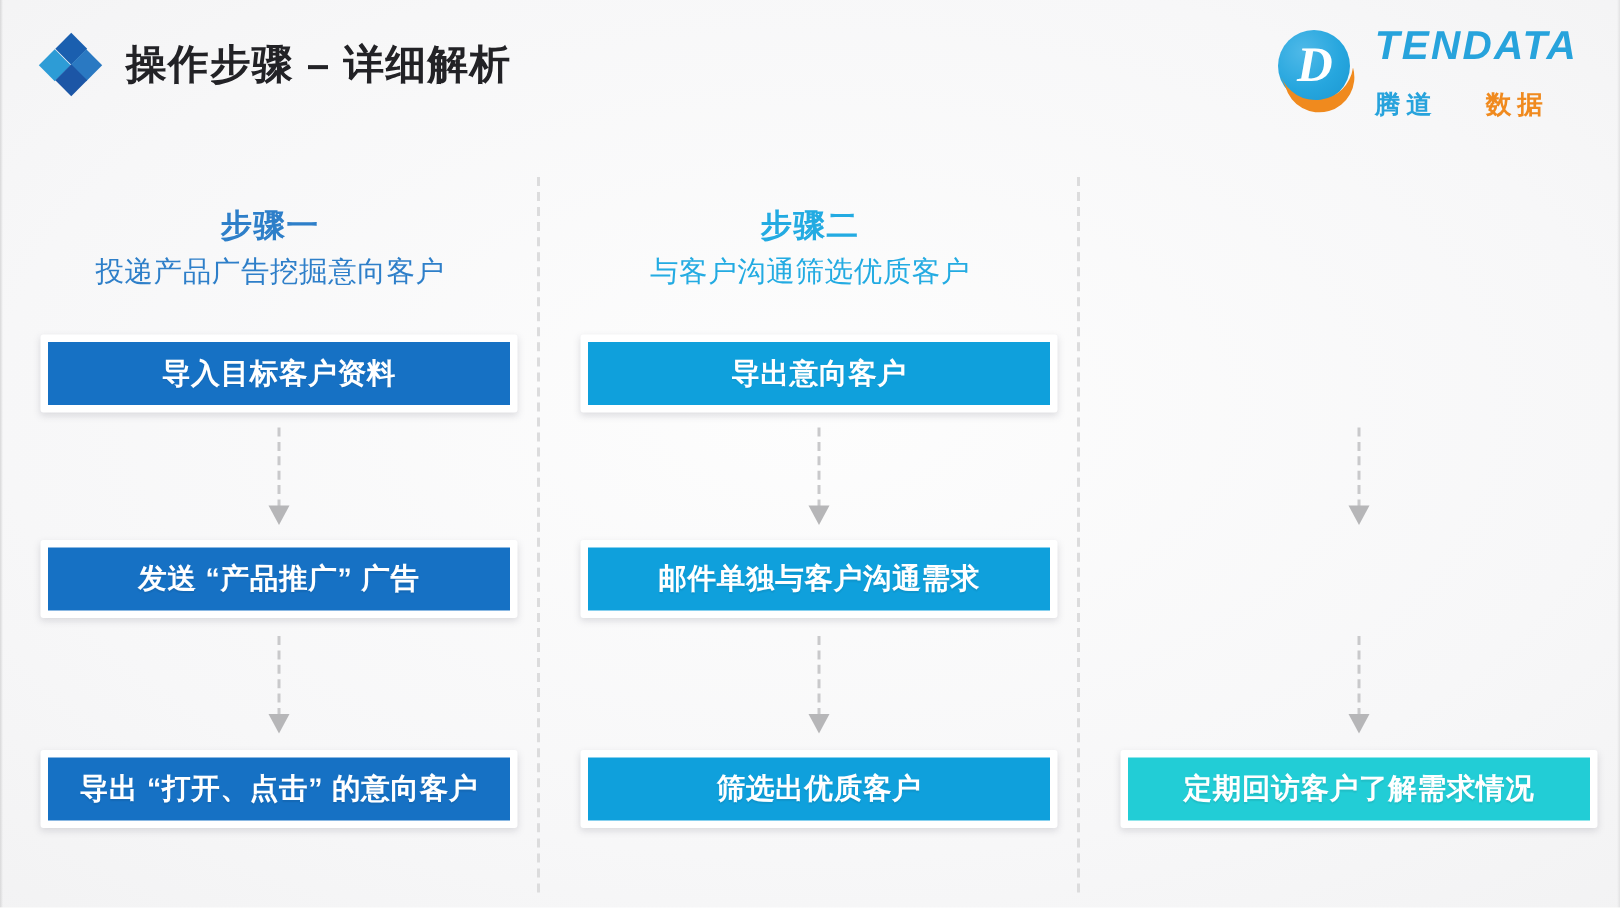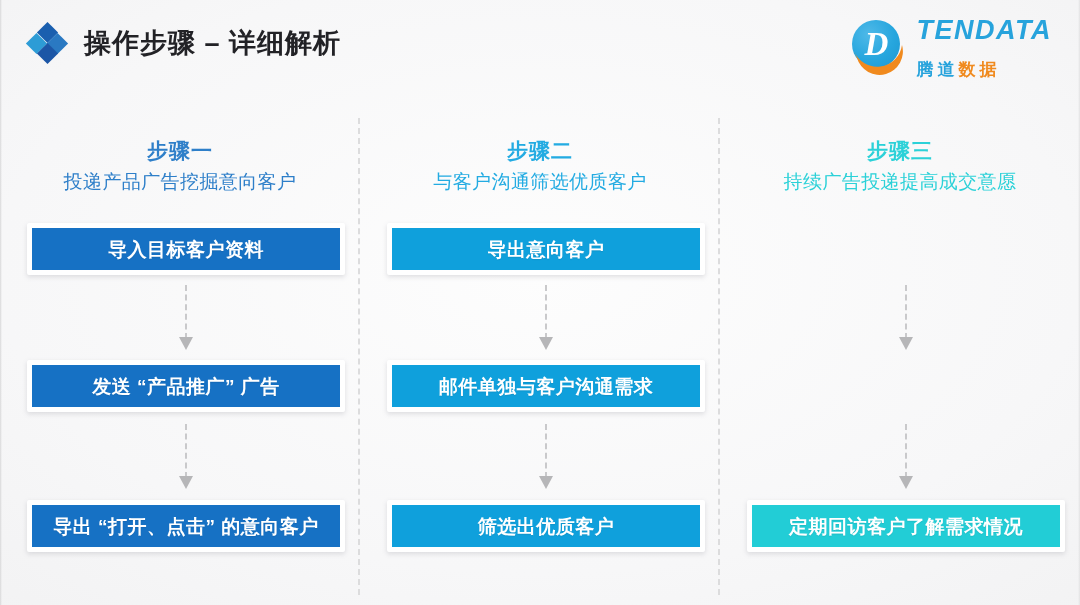--- a/index.html
+++ b/index.html
@@ -143,21 +143,21 @@
     color: #27A3DC;
     line-height: 1.05;
   }
   .logo-cn {
     font-size: 17px;
     font-weight: bold;
     letter-spacing: 4px;
     color: #27A3DC;
     line-height: 1.1;
   }
-  .logo-cn .cn-orange { color: #F08A1E; }
+  .logo-cn .cn-orange { color: #F08A1E; margin-left: 32px; }
 
   
   .columns {
     position: absolute;
     left: 0;
     top: 110px;
     width: 1080px;
     height: 495px;
   }
   .col {
@@ -343,24 +343,20 @@
         <span class="stem"></span>
         <span class="head"></span>
       </div>
 
       <div class="box box-r2" style="background: rgb(22, 113, 196);">
         <span class="box-label">导出 “打开、点击” 的意向客户</span>
       </div>
     </div>
 
     <div class="col col-2">
-      <div class="col-head">
-        <div class="step-name" style="color: rgb(43, 209, 216);">步骤三</div>
-        <div class="step-desc" style="color: rgb(43, 209, 216);">持续广告投递提高成交意愿</div>
-      </div>
 
       <div class="connector conn-0">
         <span class="stem"></span>
         <span class="head"></span>
       </div>
 
       <div class="connector conn-1">
         <span class="stem"></span>
         <span class="head"></span>
       </div>

